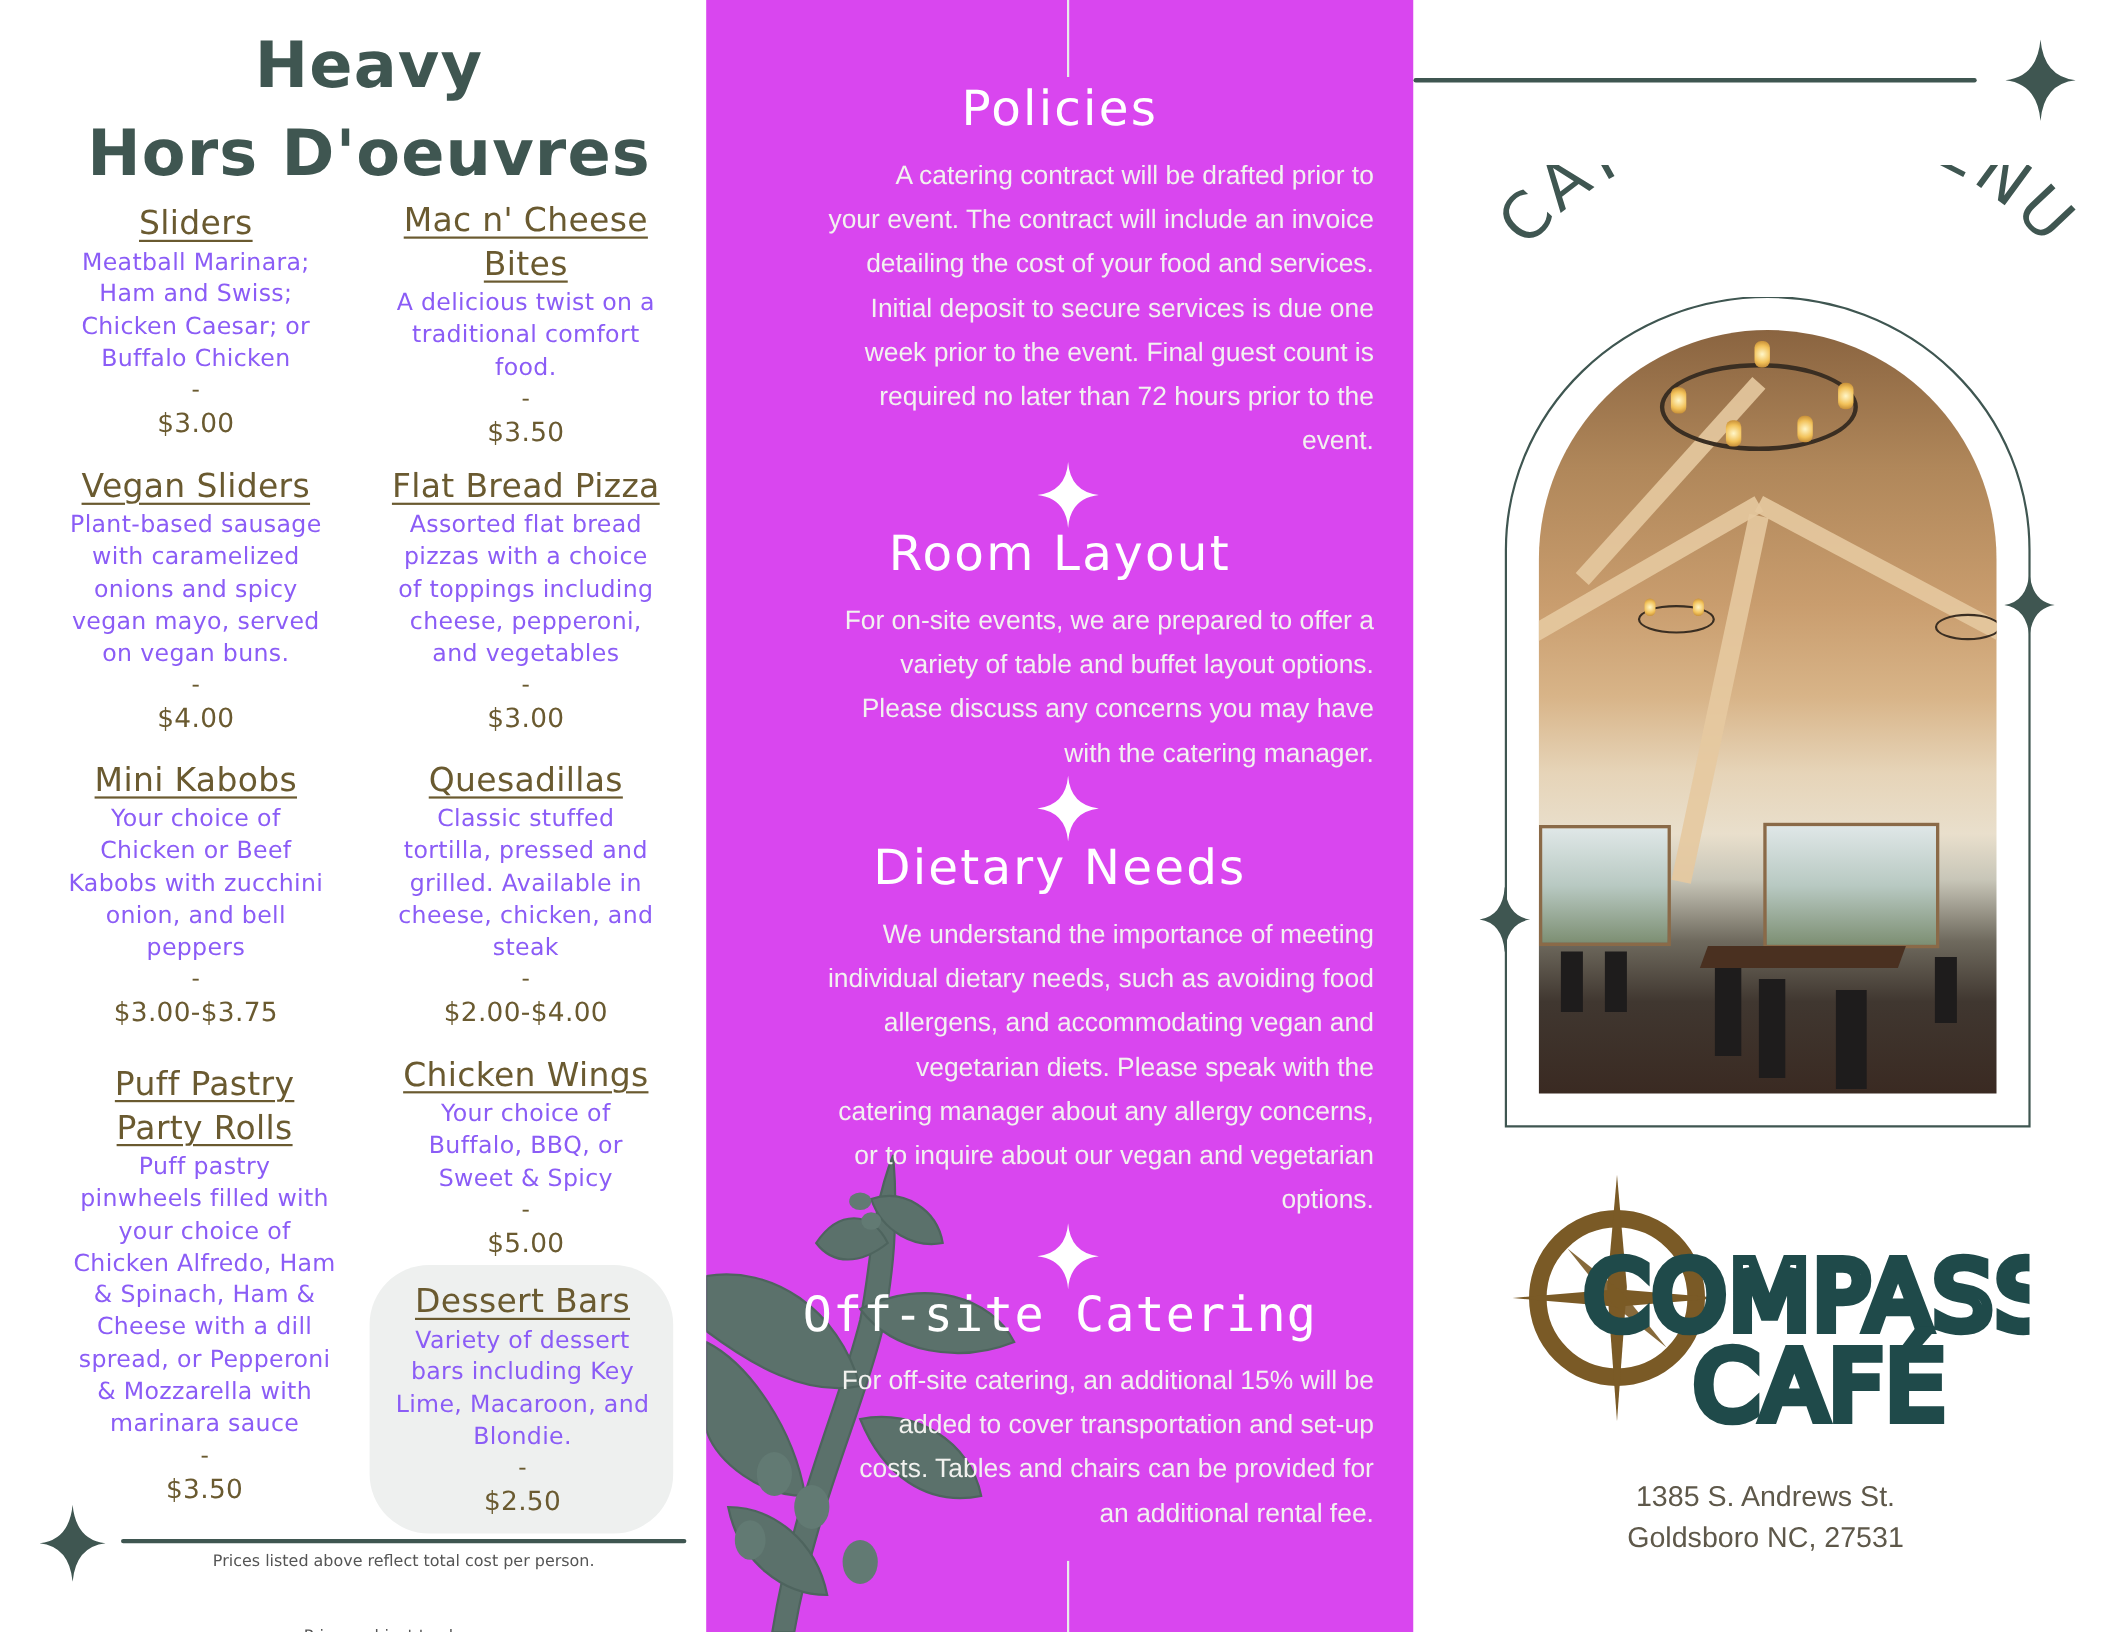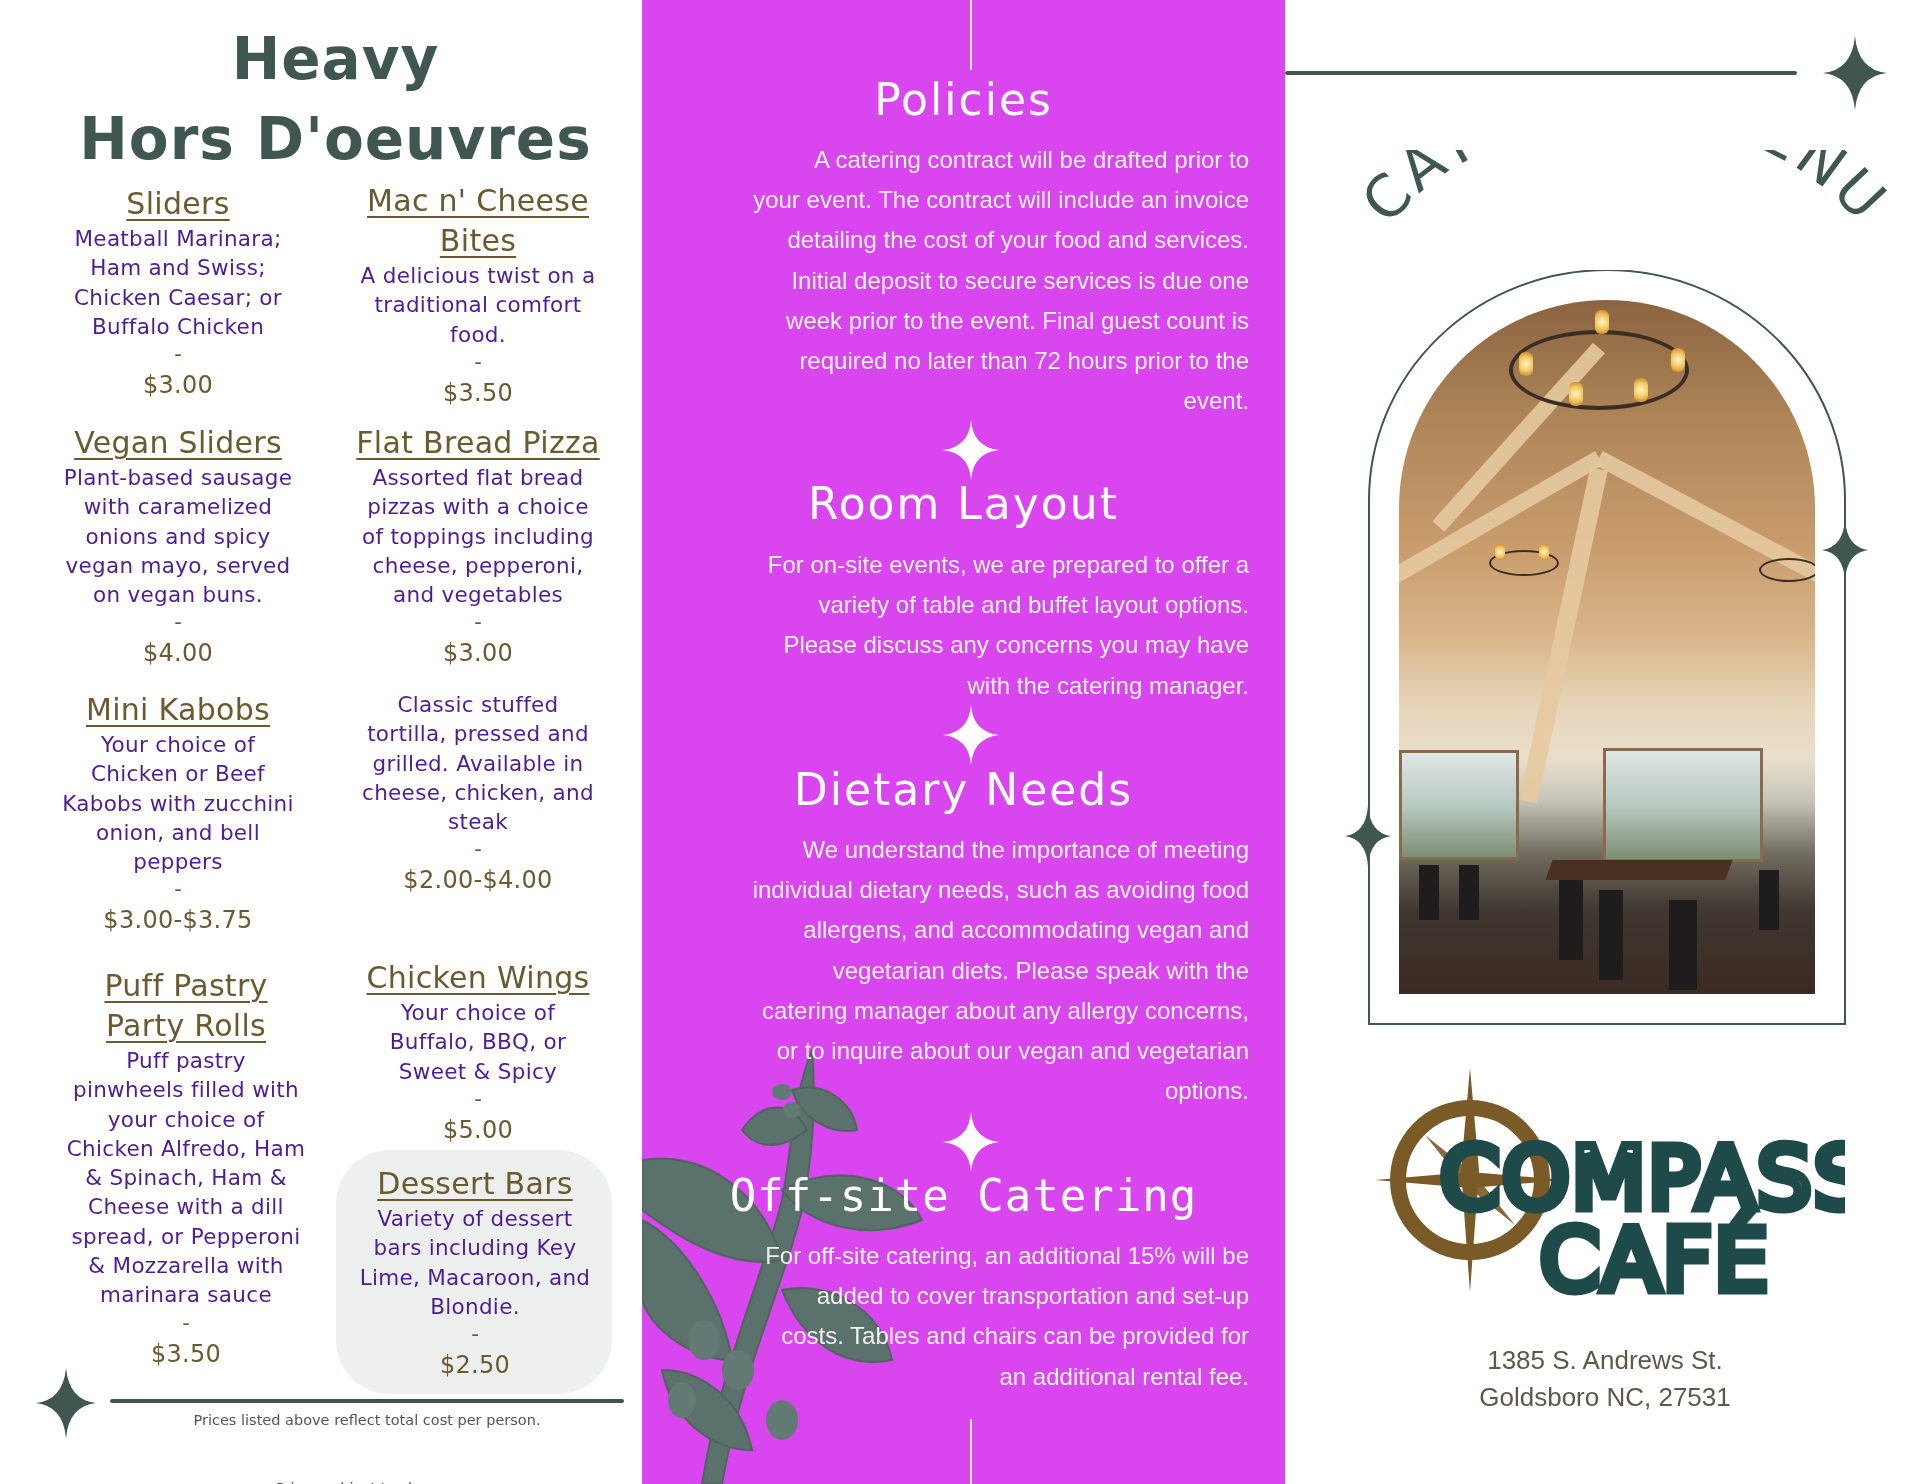--- a/index.html
+++ b/index.html
@@ -9,21 +9,21 @@
     
     .left-panel { position: absolute; left: 0; top: 0; width: 642px; height: 1484px; background: #ffffff; }
     .menu-title { position: absolute; left: 0; width: 642px; text-align: center; color: #3f5651;
       font-family: "DejaVu Sans", sans-serif; font-weight: bold; font-size: 58px; letter-spacing: 1px; line-height: 1; padding-left: 29px; }
     .menu-title.l1 { top: 30px; }
     .menu-title.l2 { top: 110px; }
 
     .item { position: absolute; text-align: center; color: #6a5a30; font-family: "DejaVu Sans", sans-serif; }
     .item .name { font-size: 30px; color: #6a5a30; text-decoration: underline; text-underline-offset: 5px;
       text-decoration-thickness: 2px; line-height: 40px; letter-spacing: 0.3px; }
-    .item .desc { font-size: 21.5px; line-height: 29.3px; color: #4c1d95; letter-spacing: 0.3px; }
+    .item .desc { font-size: 21.5px; line-height: 29.3px; color: #8b5cf6; letter-spacing: 0.3px; }
     .item .dash { font-size: 21px; line-height: 27px; color: #6a5a30; }
     .item .price { font-size: 24px; line-height: 34px; color: #6a5a30; letter-spacing: 0.3px; }
 
     .dessert-bg { position: absolute; left: 336px; top: 1150px; width: 276px; height: 244px; background: #eef0ef; border-radius: 54px; }
 
     .footer-line { position: absolute; left: 110px; top: 1399px; width: 514px; height: 4px; background: #3f5651; border-radius: 2px; }
     .footer-star { position: absolute; left: 36px; top: 1368px; width: 60px; height: 70px; }
     .footer-note { position: absolute; left: 110px; width: 514px; text-align: center; font-size: 14.5px; color: #555555; line-height: 20px; }
     .footer-note.n1 { top: 1410px; }
     .footer-note.n2 { top: 1478px; }
@@ -122,20 +122,21 @@
     <div class="desc">Your choice of</div>
     <div class="desc">Chicken or Beef</div>
     <div class="desc">Kabobs with zucchini</div>
     <div class="desc">onion, and bell</div>
     <div class="desc">peppers</div>
     <div class="dash">-</div>
     <div class="price">$3.00-$3.75</div>
   </div>
 
   <div class="item" style="left:330px; top:690px; width:296px;">
+    <div class="name">Quesadillas</div>
     <div class="desc">Classic stuffed</div>
     <div class="desc">tortilla, pressed and</div>
     <div class="desc">grilled. Available in</div>
     <div class="desc">cheese, chicken, and</div>
     <div class="desc">steak</div>
     <div class="dash">-</div>
     <div class="price">$2.00-$4.00</div>
   </div>
 
   <div class="item" style="left:36px; top:966px; width:300px;">

